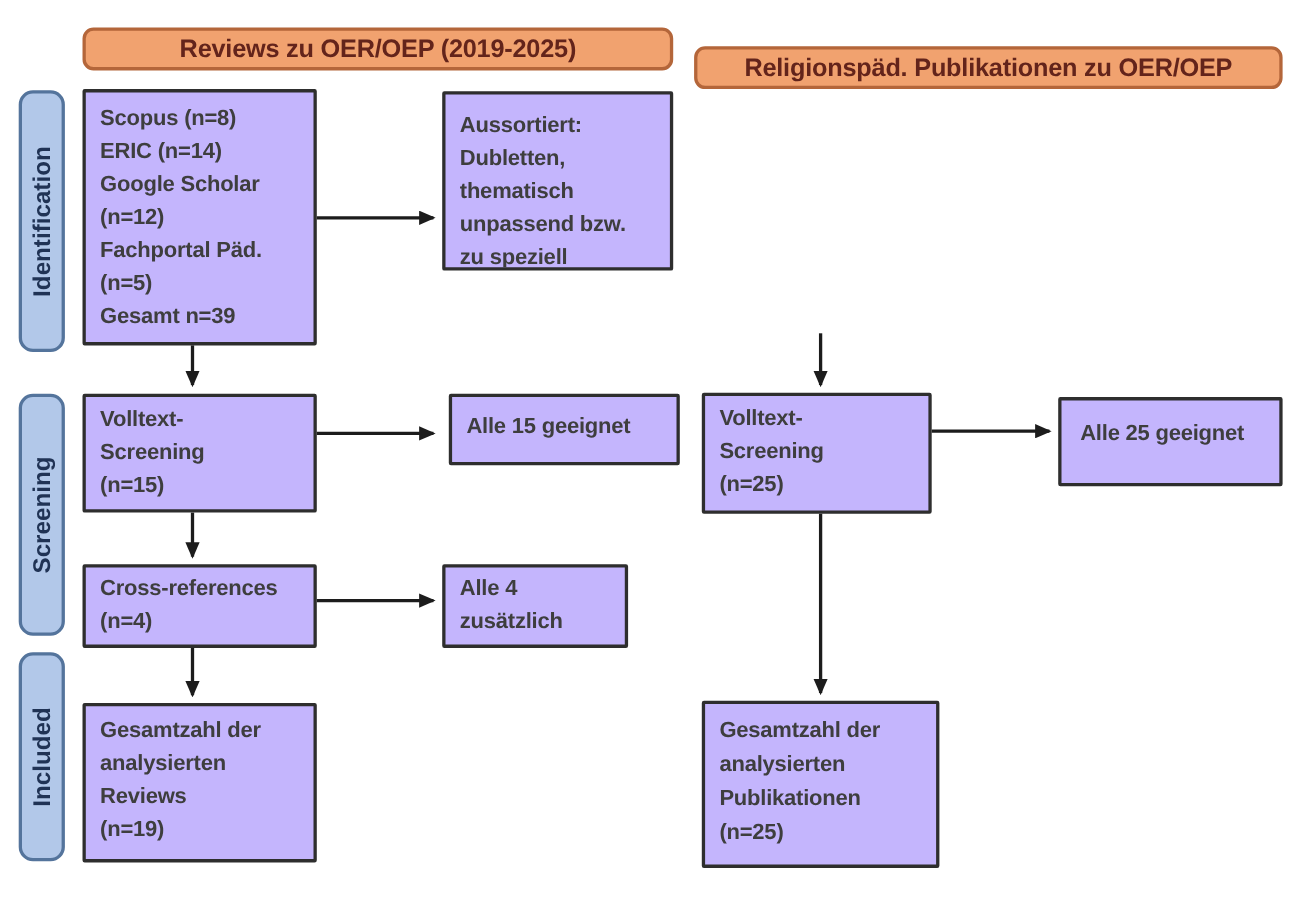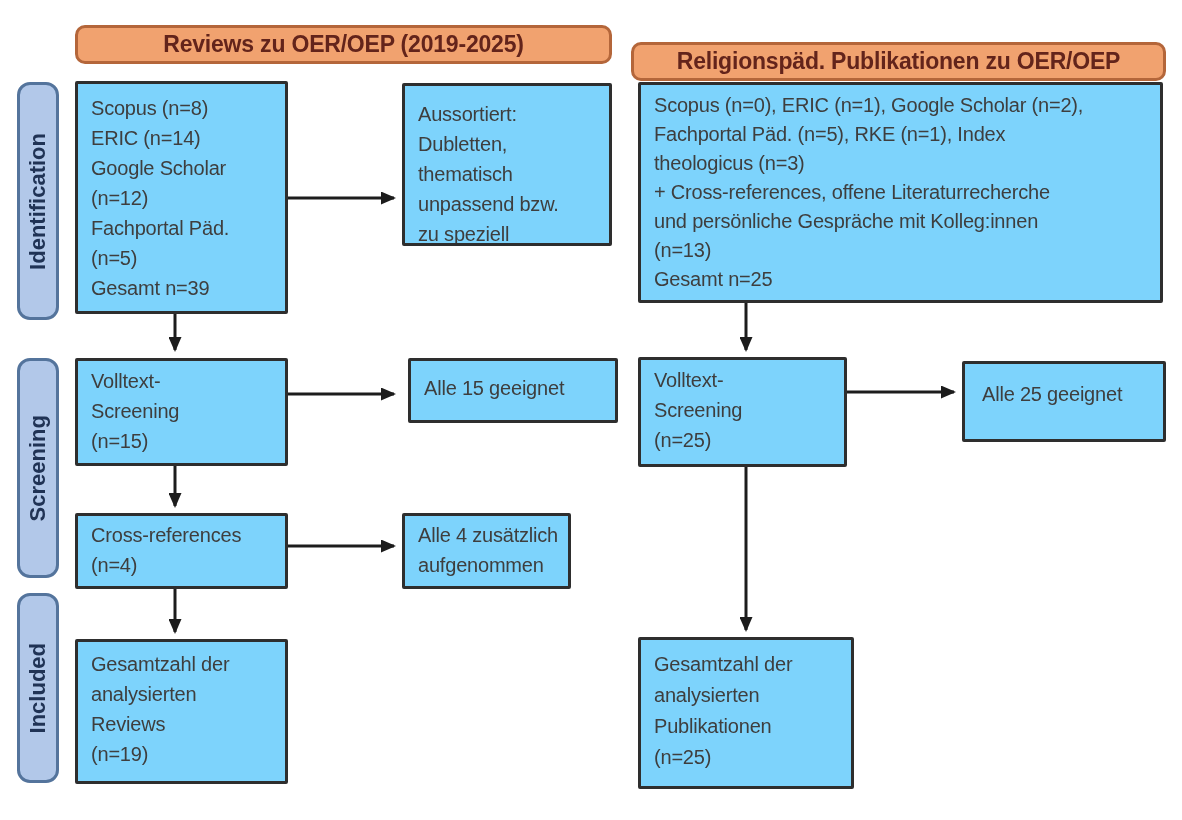--- a/index.html
+++ b/index.html
@@ -51,25 +51,25 @@
     box-sizing: border-box;
   }
   .stage span { writing-mode: vertical-rl; transform: rotate(180deg); white-space: nowrap; }
   #stage-identification { top: 82px;  height: 238px; }
   #stage-screening      { top: 358px; height: 220px; }
   #stage-included       { top: 593px; height: 190px; }
 
   
   .fbox {
     position: absolute;
-    background: #7dd3fc;
+    background: #c4b5fd;
     border: 3px solid var(--box-border, #2e2e2e);
     border-radius: 2px;
     color: var(--box-text, #3e3e3e);
-    font-weight: 400;
+    font-weight: 700;
     font-size: 20px;
     line-height: 30px;
     letter-spacing: -0.2px;
     white-space: pre-line;
     box-sizing: border-box;
     overflow: hidden;
   }
   #box-sources-left    { left: 75px;  top: 81px;  width: 213px; height: 233px; padding: 9px 8px 0 13px; }
   #box-excluded        { left: 402px; top: 83px;  width: 210px; height: 163px; padding: 13px 20px 0 13px; }
   #box-sources-right   { left: 638px; top: 82px;  width: 525px; height: 221px; padding: 6px 8px 0 13px; line-height: 29px; }
@@ -126,27 +126,20 @@
   <div class="fbox" id="box-alle15">Alle 15 geeignet</div>
   <div class="fbox" id="box-crossref">Cross-references
 (n=4)</div>
   <div class="fbox" id="box-alle4">Alle 4 zusätzlich
 aufgenommen</div>
   <div class="fbox" id="box-included-left">Gesamtzahl der
 analysierten
 Reviews
 (n=19)</div>
 
-  <div class="fbox" id="box-sources-right">Scopus (n=0), ERIC (n=1), Google Scholar (n=2),
-Fachportal Päd. (n=5), RKE (n=1), Index
-theologicus (n=3)
-+ Cross-references, offene Literaturrecherche
-und persönliche Gespräche mit Kolleg:innen
-(n=13)
-Gesamt n=25</div>
   <div class="fbox" id="box-fulltext-right">Volltext-
 Screening
 (n=25)</div>
   <div class="fbox" id="box-alle25">Alle 25 geeignet</div>
   <div class="fbox" id="box-included-right">Gesamtzahl der
 analysierten
 Publikationen
 (n=25)</div>
 
   <svg id="flow-arrows" width="1182" height="820">

